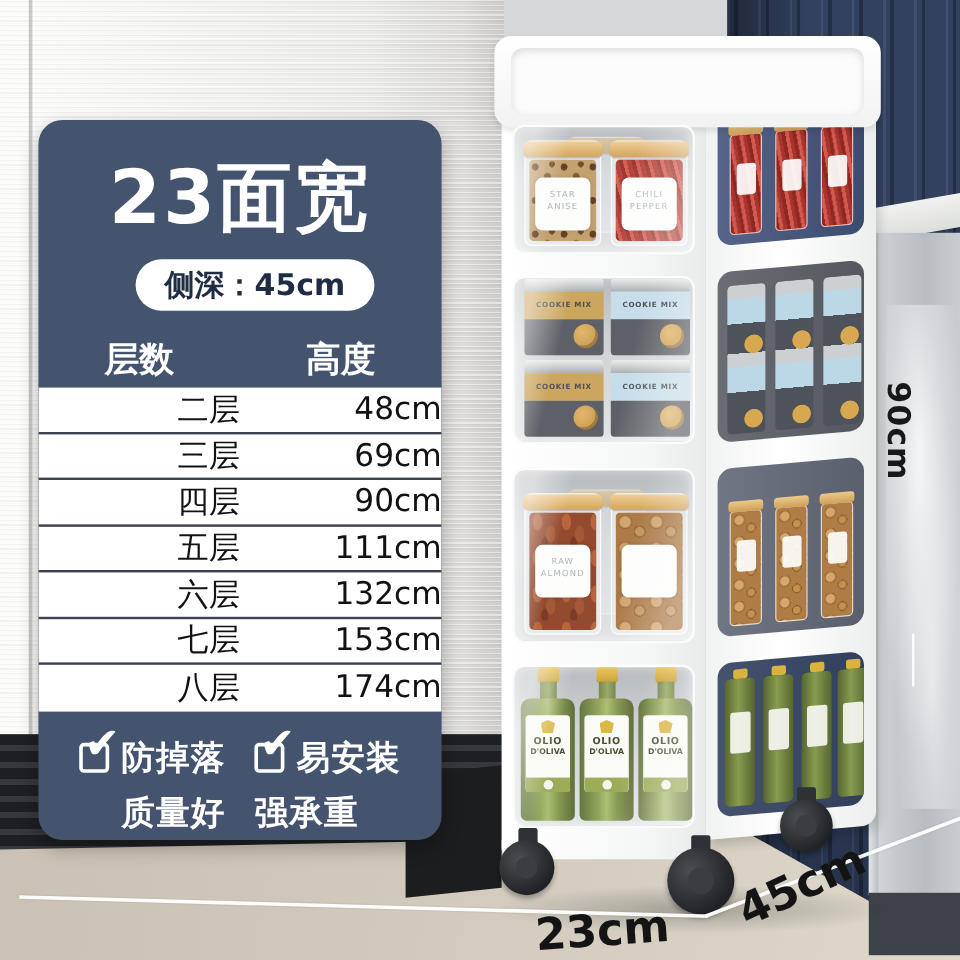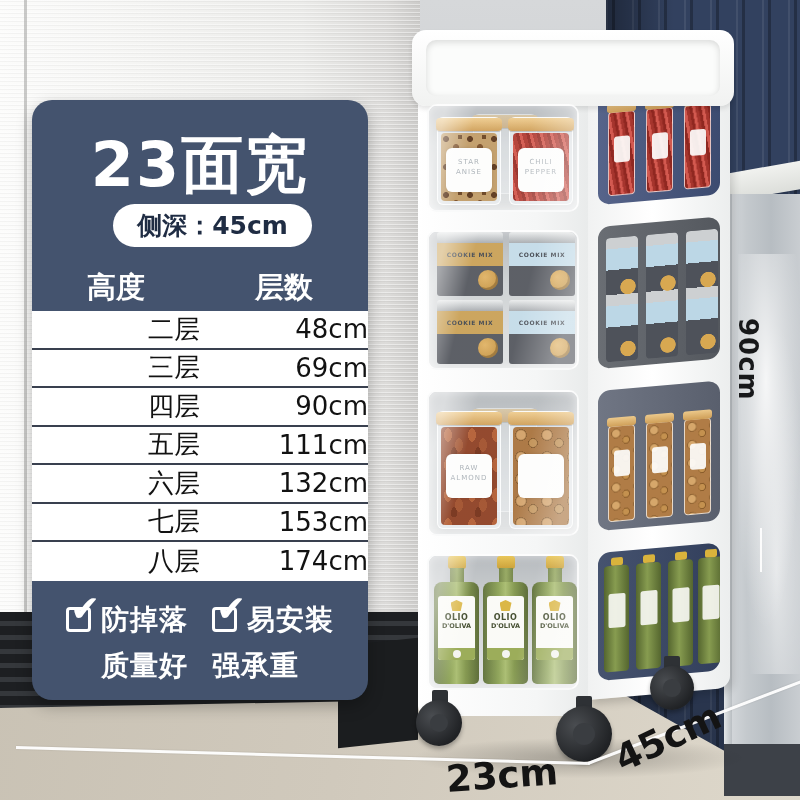--- a/index.html
+++ b/index.html
@@ -157,21 +157,21 @@
     background:radial-gradient(circle at 35% 35%,#4a4d51,#202225 72%);box-shadow:0 3px 4px rgba(0,0,0,.3);}
   .wheel::after{content:'';position:absolute;left:30%;top:30%;width:40%;height:40%;border-radius:50%;
     background:#3a3d41;}
   .stem{position:absolute;width:16px;height:16px;background:#2e3135;border-radius:2px;}
 
   
   .panel{left:32px;top:100px;width:336px;height:600px;border-radius:20px;background:#44536E;
     box-shadow:0 6px 16px rgba(0,0,0,.28);overflow:hidden;}
   .panel-title{margin-top:34px;text-align:center;font-size:62px;line-height:1;font-weight:700;
     color:#fff;letter-spacing:2px;}
-  .pill-wrap{margin-top:8px;text-align:center;padding-left:25px;}
+  .pill-wrap{margin-top:20px;text-align:center;padding-left:25px;}
   .pill{display:inline-block;padding:5px 24px;background:#fff;border-radius:22px;
     font-size:25px;font-weight:600;color:#1f2c43;}
   .thead{margin-top:18px;display:flex;height:46px;align-items:center;color:#fff;
     font-size:29px;font-weight:700;}
   .thead span{width:50%;text-align:center;}
   .tbody{background:#fff;}
   .trow{display:flex;height:38.5px;align-items:center;font-size:26px;color:#121212;
     border-bottom:2px solid #39404f;}
   .trow:last-child{border-bottom:none;border-radius:18px;}
   .trow span{width:50%;text-align:right;}
@@ -354,22 +354,22 @@
   <div class="abs dim-height z4">90cm</div>
   <div class="abs dim-width z6">23cm</div>
   <div class="abs dim-depth z6">45cm</div>
 
   <div class="abs panel z7">
     <div class="panel-title">23面宽</div>
     <div class="pill-wrap">
       <span class="pill">侧深：45cm</span>
     </div>
     <div class="thead">
+      <span>层数</span>
       <span>高度</span>
-      <span>层数</span>
     </div>
     <div class="tbody">
       <div class="trow">
         <span>二层</span>
         <span>48cm</span>
       </div>
       <div class="trow">
         <span>三层</span>
         <span>69cm</span>
       </div>

